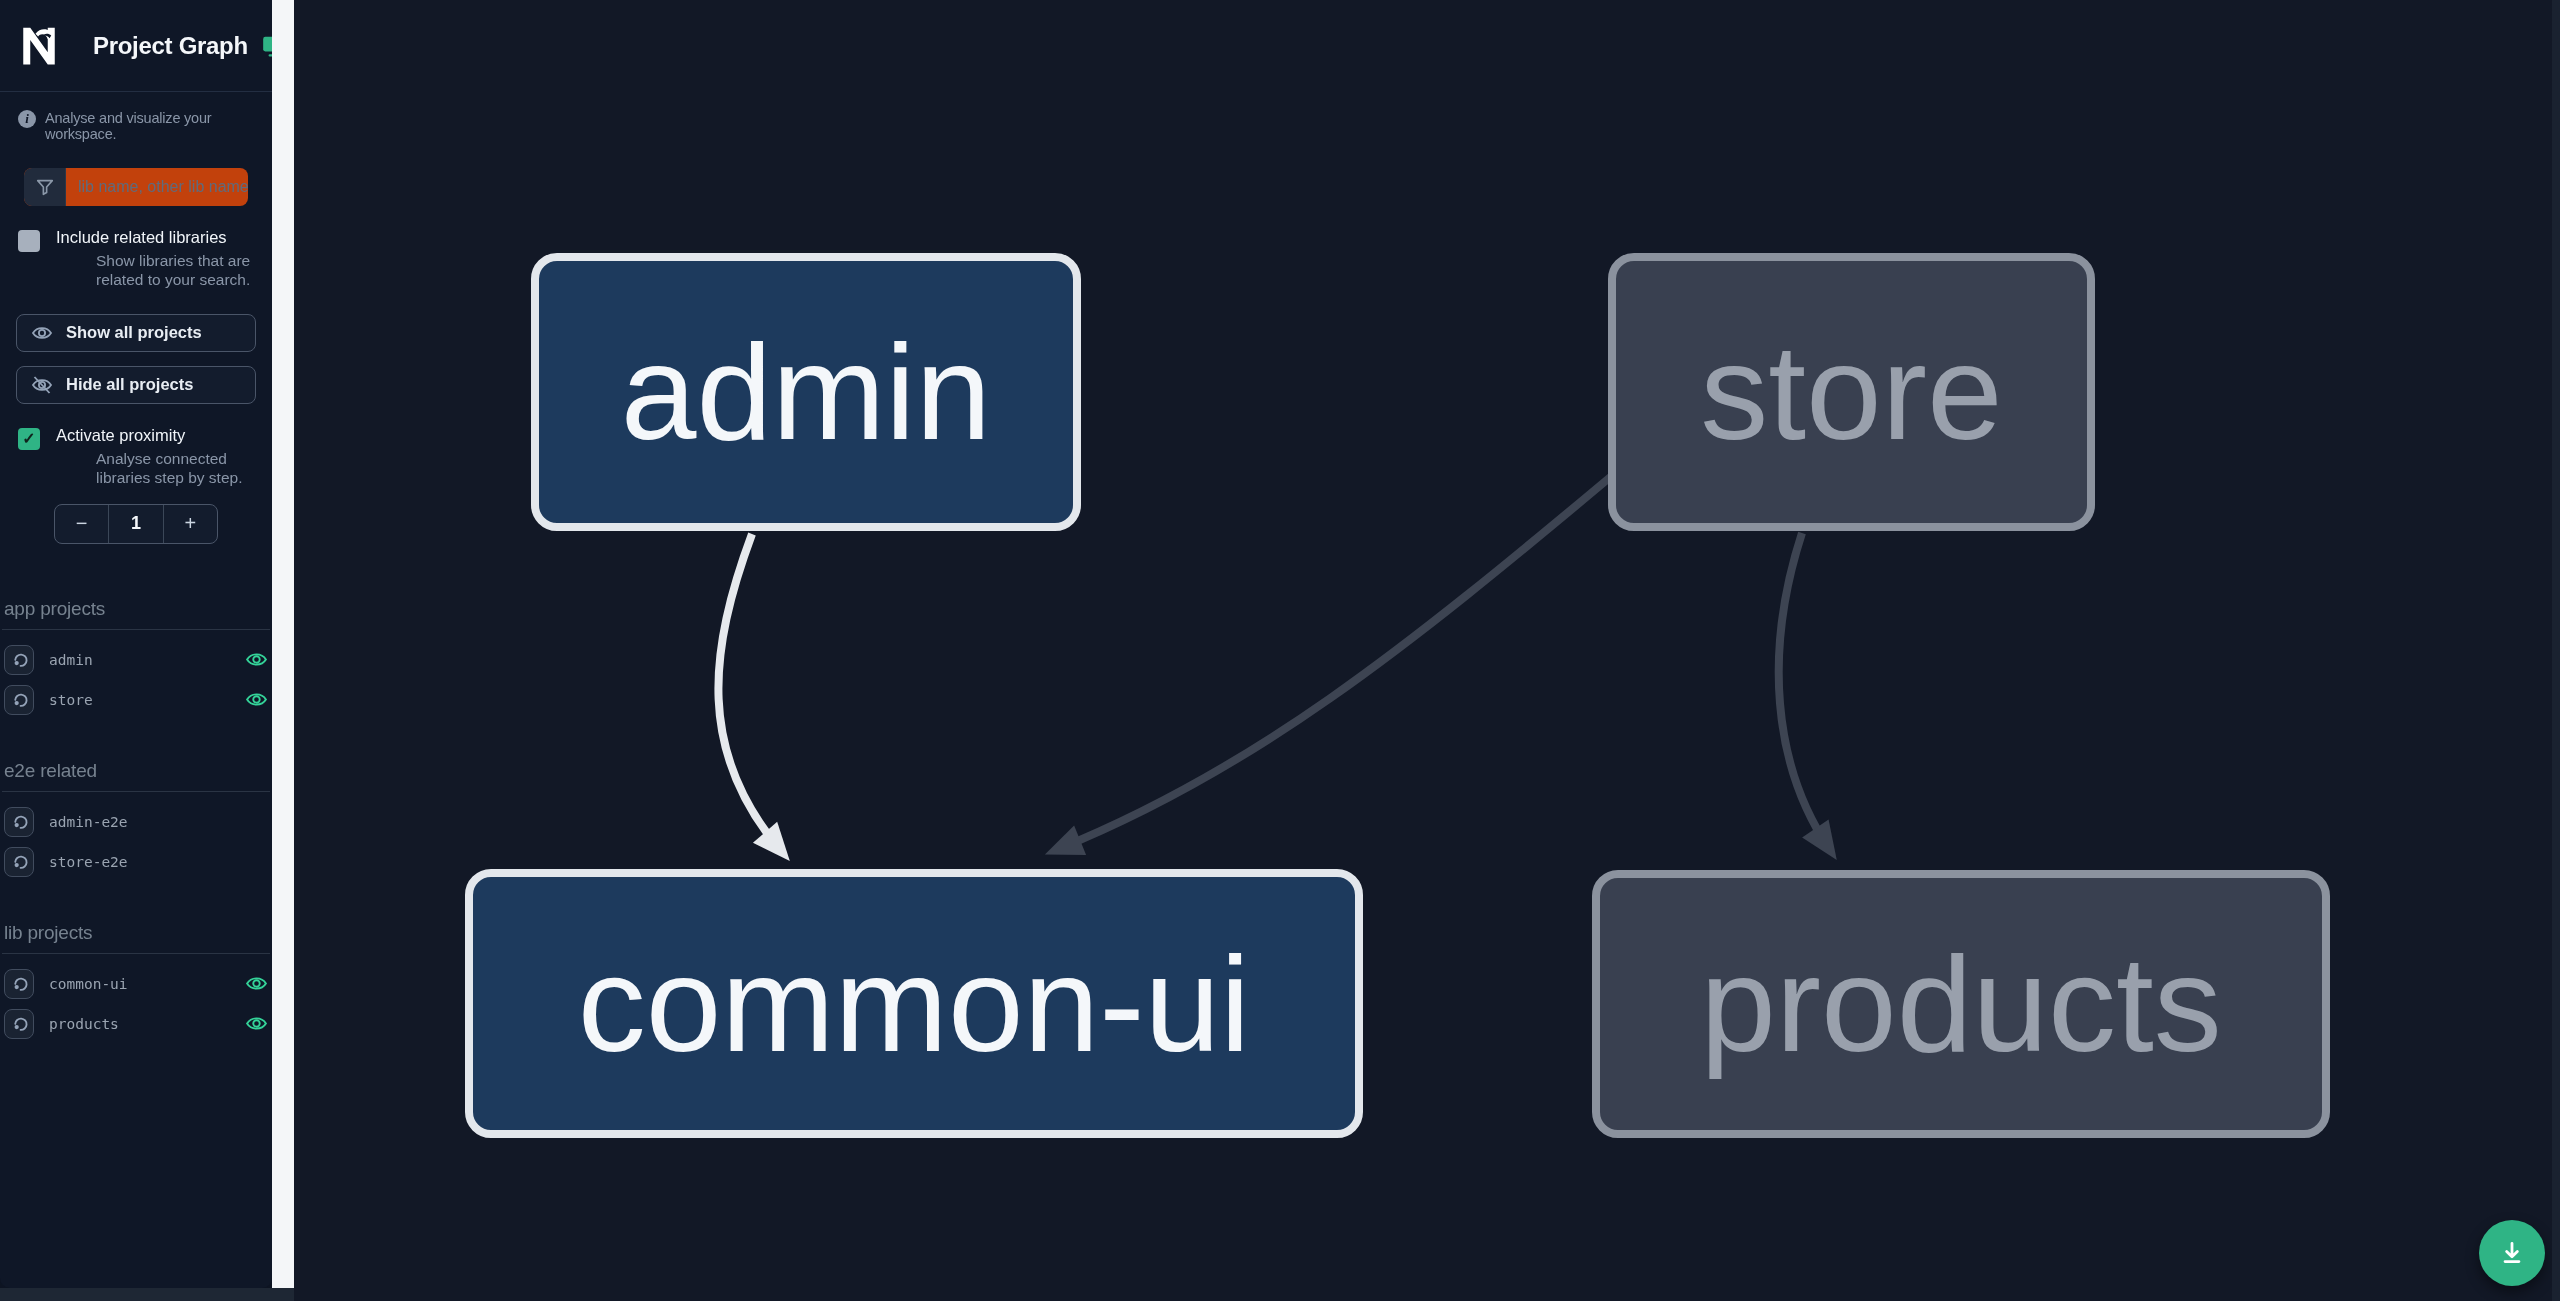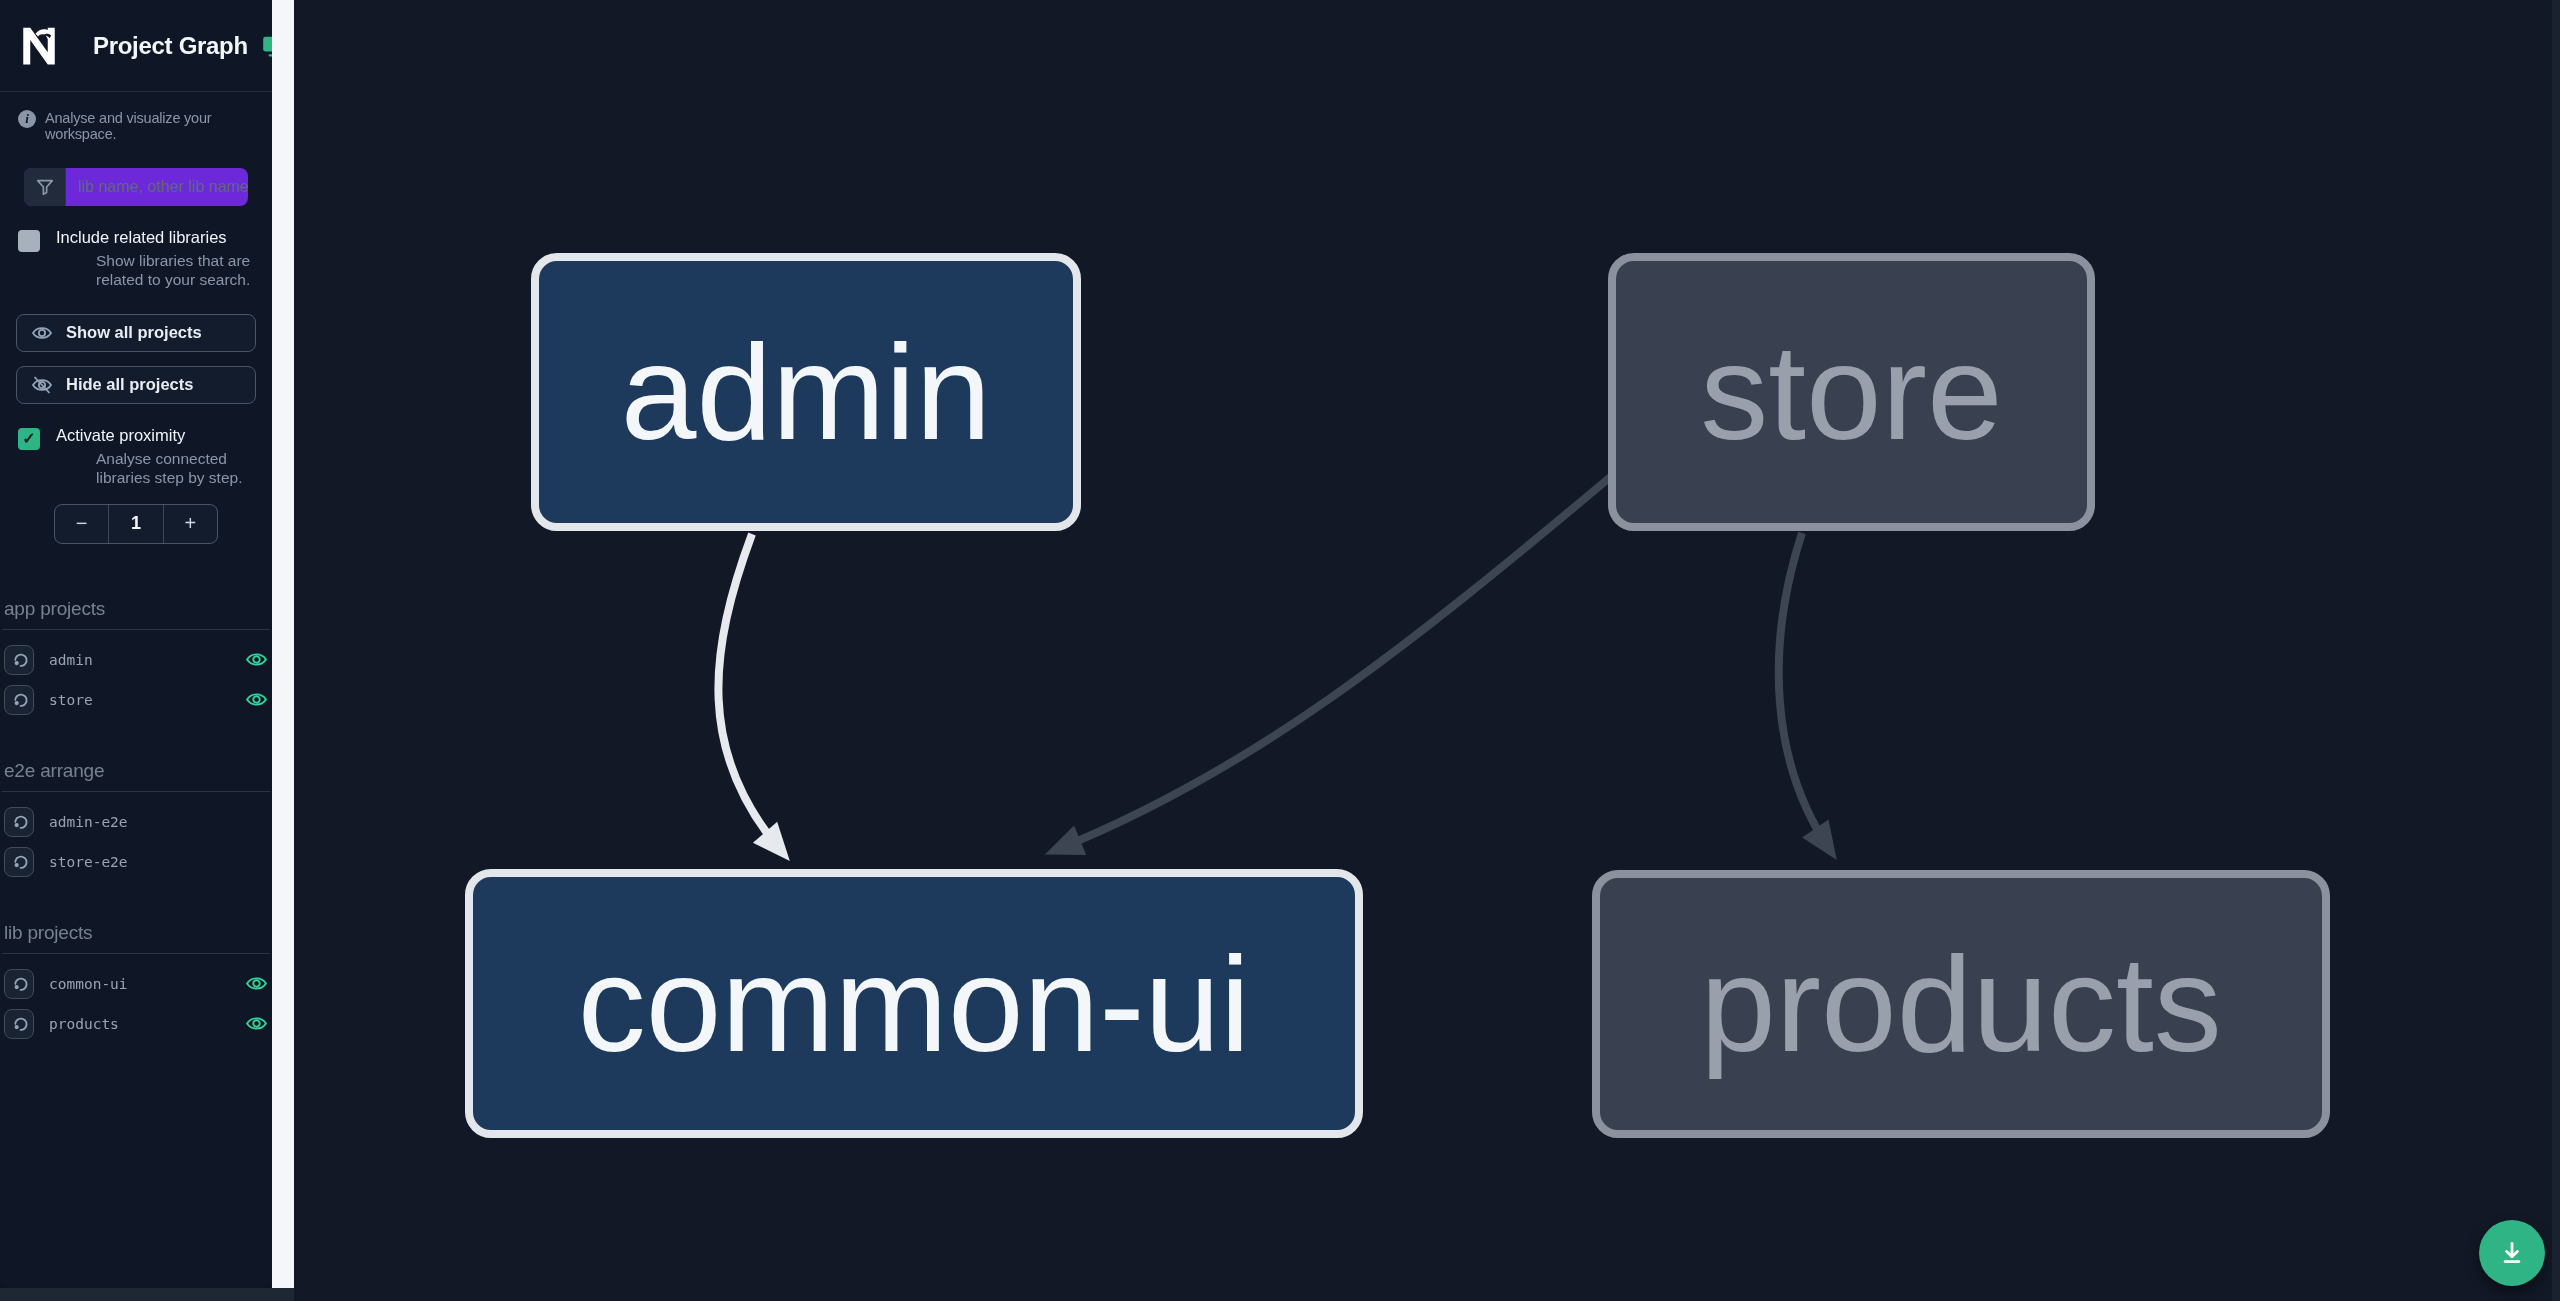--- a/index.html
+++ b/index.html
@@ -21,21 +21,21 @@
   .app-title { font-size:24px; font-weight:700; color:#f4f7fa; letter-spacing:-0.3px; white-space:nowrap;margin-left:20px; }
   .monitor { margin-left:auto; flex:none; }
 
   .tagline { margin:18px 18px 0; display:flex; align-items:flex-start; gap:9px;
              color:#8a96a8; font-size:14.5px; letter-spacing:-0.2px; }
   .info-dot { flex:none; width:18px; height:18px; border-radius:50%; background:#8a96a8; color:#0f1727;
               font-size:13px; font-weight:700; display:flex; align-items:center; justify-content:center;
               font-family:"Liberation Serif", serif; font-style:italic; }
 
   .search { margin:26px 24px 0; height:38px; display:flex; border-radius:8px; overflow:hidden;
-            background:#6d28d9; }
+            background:#c2410c; }
   .search .funnel-cell { width:42px; background:#212b3c; border-right:1px solid #2c3748;
                          display:flex; align-items:center; justify-content:center; flex:none; }
   .search input { flex:1; border:none; outline:none; background:transparent; padding:0 12px;
                   color:#e2e8f0; font-size:16px; font-family:"Liberation Sans", sans-serif; }
   .search input::placeholder { color:#5f6b7d; }
 
   .cb-row { margin:22px 18px 0; display:flex; gap:16px; align-items:flex-start; }
   .cb { width:22px; height:22px; border-radius:4px; flex:none; margin-top:2px;
         display:flex; align-items:center; justify-content:center; }
   .cb.gray { background:#a7b0bd; }
@@ -195,21 +195,21 @@
         <span class="eye-slot">
           <svg width="23" height="23" viewBox="0 0 22 22">
             <path d="M2 11c4-6.5 14-6.5 18 0-4 6.5-14 6.5-18 0z" fill="none" stroke="#34d399" stroke-width="1.8"></path>
             <circle cx="11" cy="11" r="3.1" fill="none" stroke="#34d399" stroke-width="1.8"></circle>
           </svg>
         </span>
       </div>
     </div>
 
     <div class="section">
-      <h2>e2e arrange</h2>
+      <h2>e2e related</h2>
 
       <div class="proj-row">
         <span class="badge">
           <svg width="17" height="17" viewBox="0 0 24 24">
             <circle cx="8" cy="17" r="3" fill="#94a3b8"></circle>
             <path d="M6 12.5A8 8 0 1 1 13.5 21" fill="none" stroke="#94a3b8" stroke-width="2.6" stroke-linecap="round"></path>
           </svg>
         </span>
         <span class="proj-name">admin-e2e</span>
       </div>

